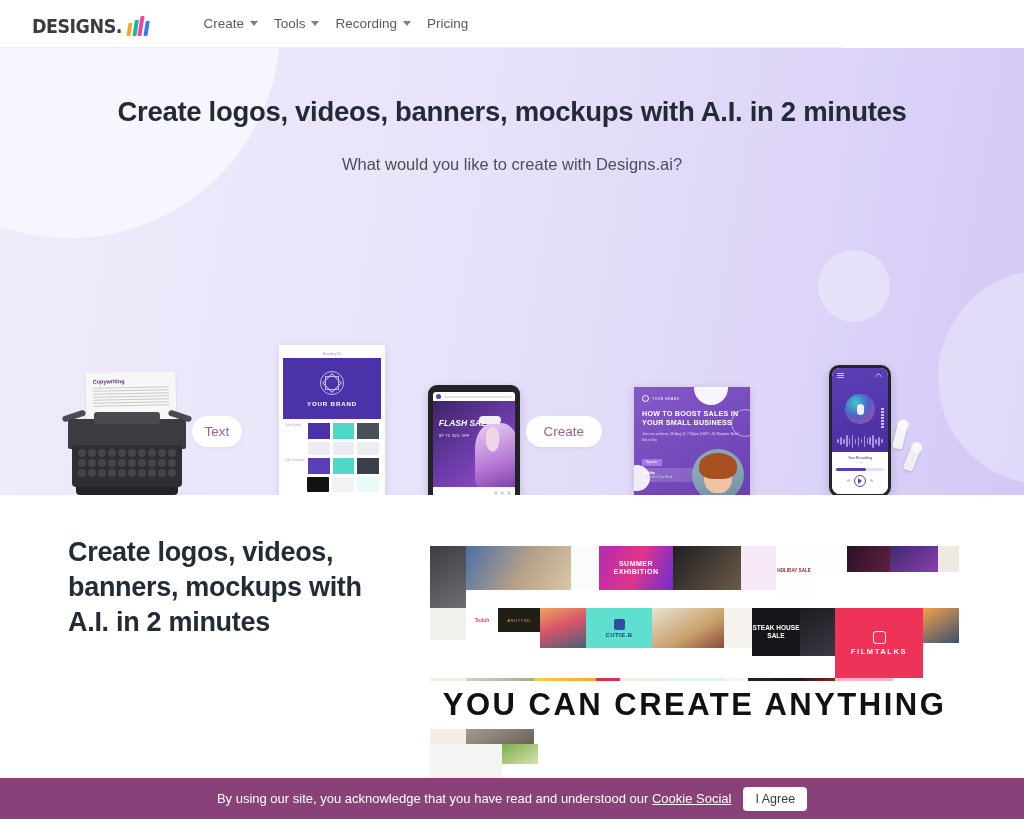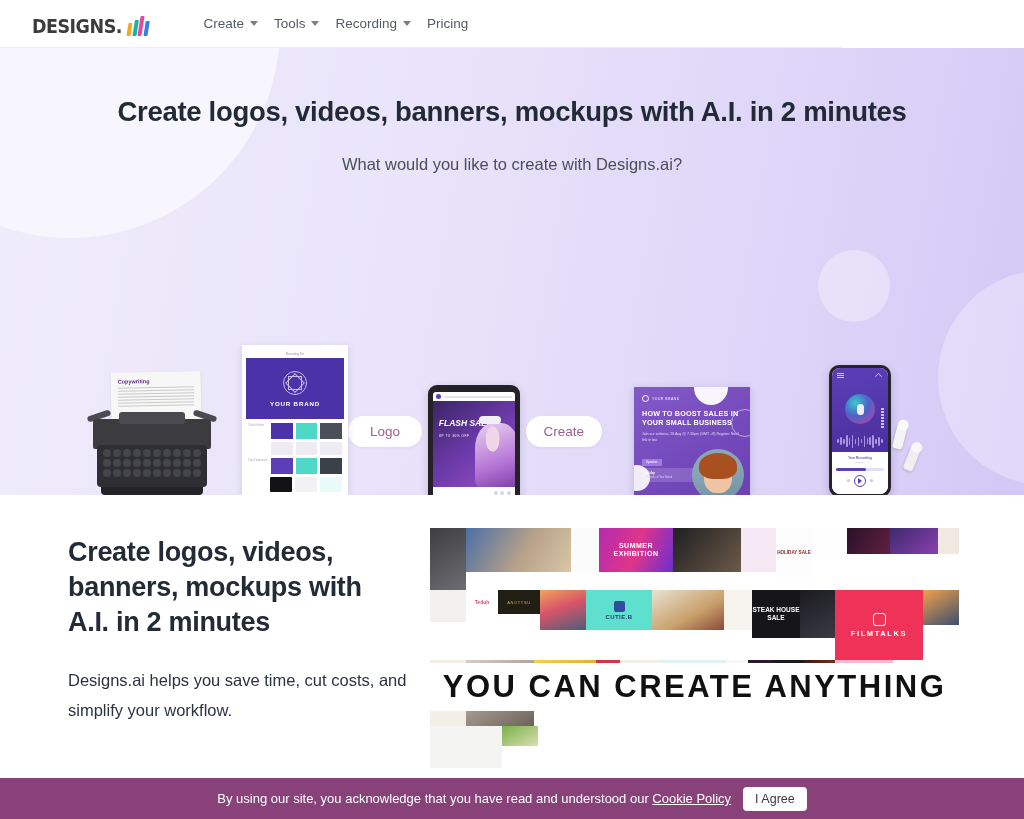--- a/index.html
+++ b/index.html
@@ -212,21 +212,21 @@
   .bud2{position:absolute;left:100px;top:80px;width:10px;height:26px;background:#efeff2;border-radius:5px 5px 3px 3px;
         transform:rotate(22deg);box-shadow:0 1px 3px rgba(0,0,0,.18);}
   .bud2:before{content:"";position:absolute;left:0;top:-4px;width:11px;height:11px;border-radius:50%;background:#f7f7fa;}
 
   
   .sec2 { position:absolute; top:495px; left:0; width:1024px; height:324px; background:#fff; }
   .s2-left { position:absolute; left:68px; top:40px; width:340px; }
   .s2-h2 { font-size:27px; line-height:35px; font-weight:bold; color:#232b36; letter-spacing:-0.3px;}
   .s2-p { margin-top:25px; font-size:16.5px; line-height:30px; color:#2c3340; }
 
-  .collage { position:absolute; left:430px; top:528px; width:529px; height:243px; overflow:hidden; background:#fff; }
+  .collage { position:absolute; left:430px; top:546px; width:529px; height:243px; overflow:hidden; background:#fff; }
   .cg-grid { display:flex; flex-wrap:wrap; width:529px; }
   .cg { overflow:hidden; position:relative; }
   .cg-txt{position:absolute;left:0;right:0;top:135px;height:48px;display:flex;align-items:center;
       justify-content:center;background:#ffffff;z-index:9;}
   .cg-txt span{font-size:31px;font-weight:bold;letter-spacing:2.5px;color:#111;white-space:nowrap;
       font-family:"Liberation Sans",sans-serif;}
 
   
   .cookie {
     position:absolute; left:0; bottom:0; width:1024px; height:41px; background:#884279; z-index:60;
@@ -338,20 +338,21 @@
                   <i></i>
                   <i></i>
                   <i></i>
                   <i></i>
                   <i></i>
                 </div>
             </div>
             <div class="tw-base"></div>
           </div>
         </div>
+        <div class="card-pill">Text</div>
       </div>
 
       <div class="card">
         <div class="card-art" style="align-items:flex-start;">
           <div class="bk">
             <div class="bk-top">Branding Kit</div>
             <div class="bk-hero">
               <div class="bk-mark"></div>
               <div class="bk-brand">YOUR BRAND</div>
             </div>
@@ -379,21 +380,20 @@
                   <span style="background:#3b4148"></span>
               </div>
             </div>
             <div class="bk-row3">
               <span style="background:#121214"></span>
                 <span style="background:#f2f2f5"></span>
                 <span style="background:#e8fbf8"></span>
             </div>
           </div>
         </div>
-        <div class="card-pill">Logo</div>
       </div>
 
       <div class="card">
         <div class="card-art">
           <div class="tab">
             <div class="tab-scr">
               <div class="tab-bar">
                   <div class="tab-av"></div>
                   <div class="tab-ln"></div>
                 </div>
@@ -502,21 +502,20 @@
           </div>
         </div>
       </div>
 
     </div>
   </div>
 
   <div class="sec2">
     <div class="s2-left">
       <div class="s2-h2">Create logos, videos, banners, mockups with A.I. in 2 minutes</div>
-      <div class="s2-p">Designs.ai helps you save time, cut costs, and simplify your workflow.</div>
     </div>
   </div>
 
   <div class="collage">
     <div class="cg-grid">
 
       <div class="cg" style="width:36px;height:62px;background:linear-gradient(150deg,#3d3d42,#6d6d72)"></div>
       <div class="cg" style="width:105px;height:44px;background:linear-gradient(120deg,#4a6fa5,#b7a189 55%,#d8c7a6)"></div>
       <div class="cg" style="width:28px;height:44px;background:#fbfbfb"></div>
       <div class="cg" style="width:74px;height:44px;background:linear-gradient(110deg,#b32bb0,#e0358a 50%,#6b2fd0);display:flex;align-items:center;justify-content:center">
@@ -575,18 +574,18 @@
       <div class="cg-txt">
         <span>YOU CAN CREATE ANYTHING</span>
       </div>
 
     </div>
   </div>
 
   <div class="cookie">
     <p>
       <span>By using our site, you acknowledge that you have read and understood our</span>
-      <a href="#">Cookie Policy</a>
+      <a href="#">Cookie Social</a>
     </p>
     <button>I Agree</button>
   </div>
 
 </div>
 
 </body></html>

